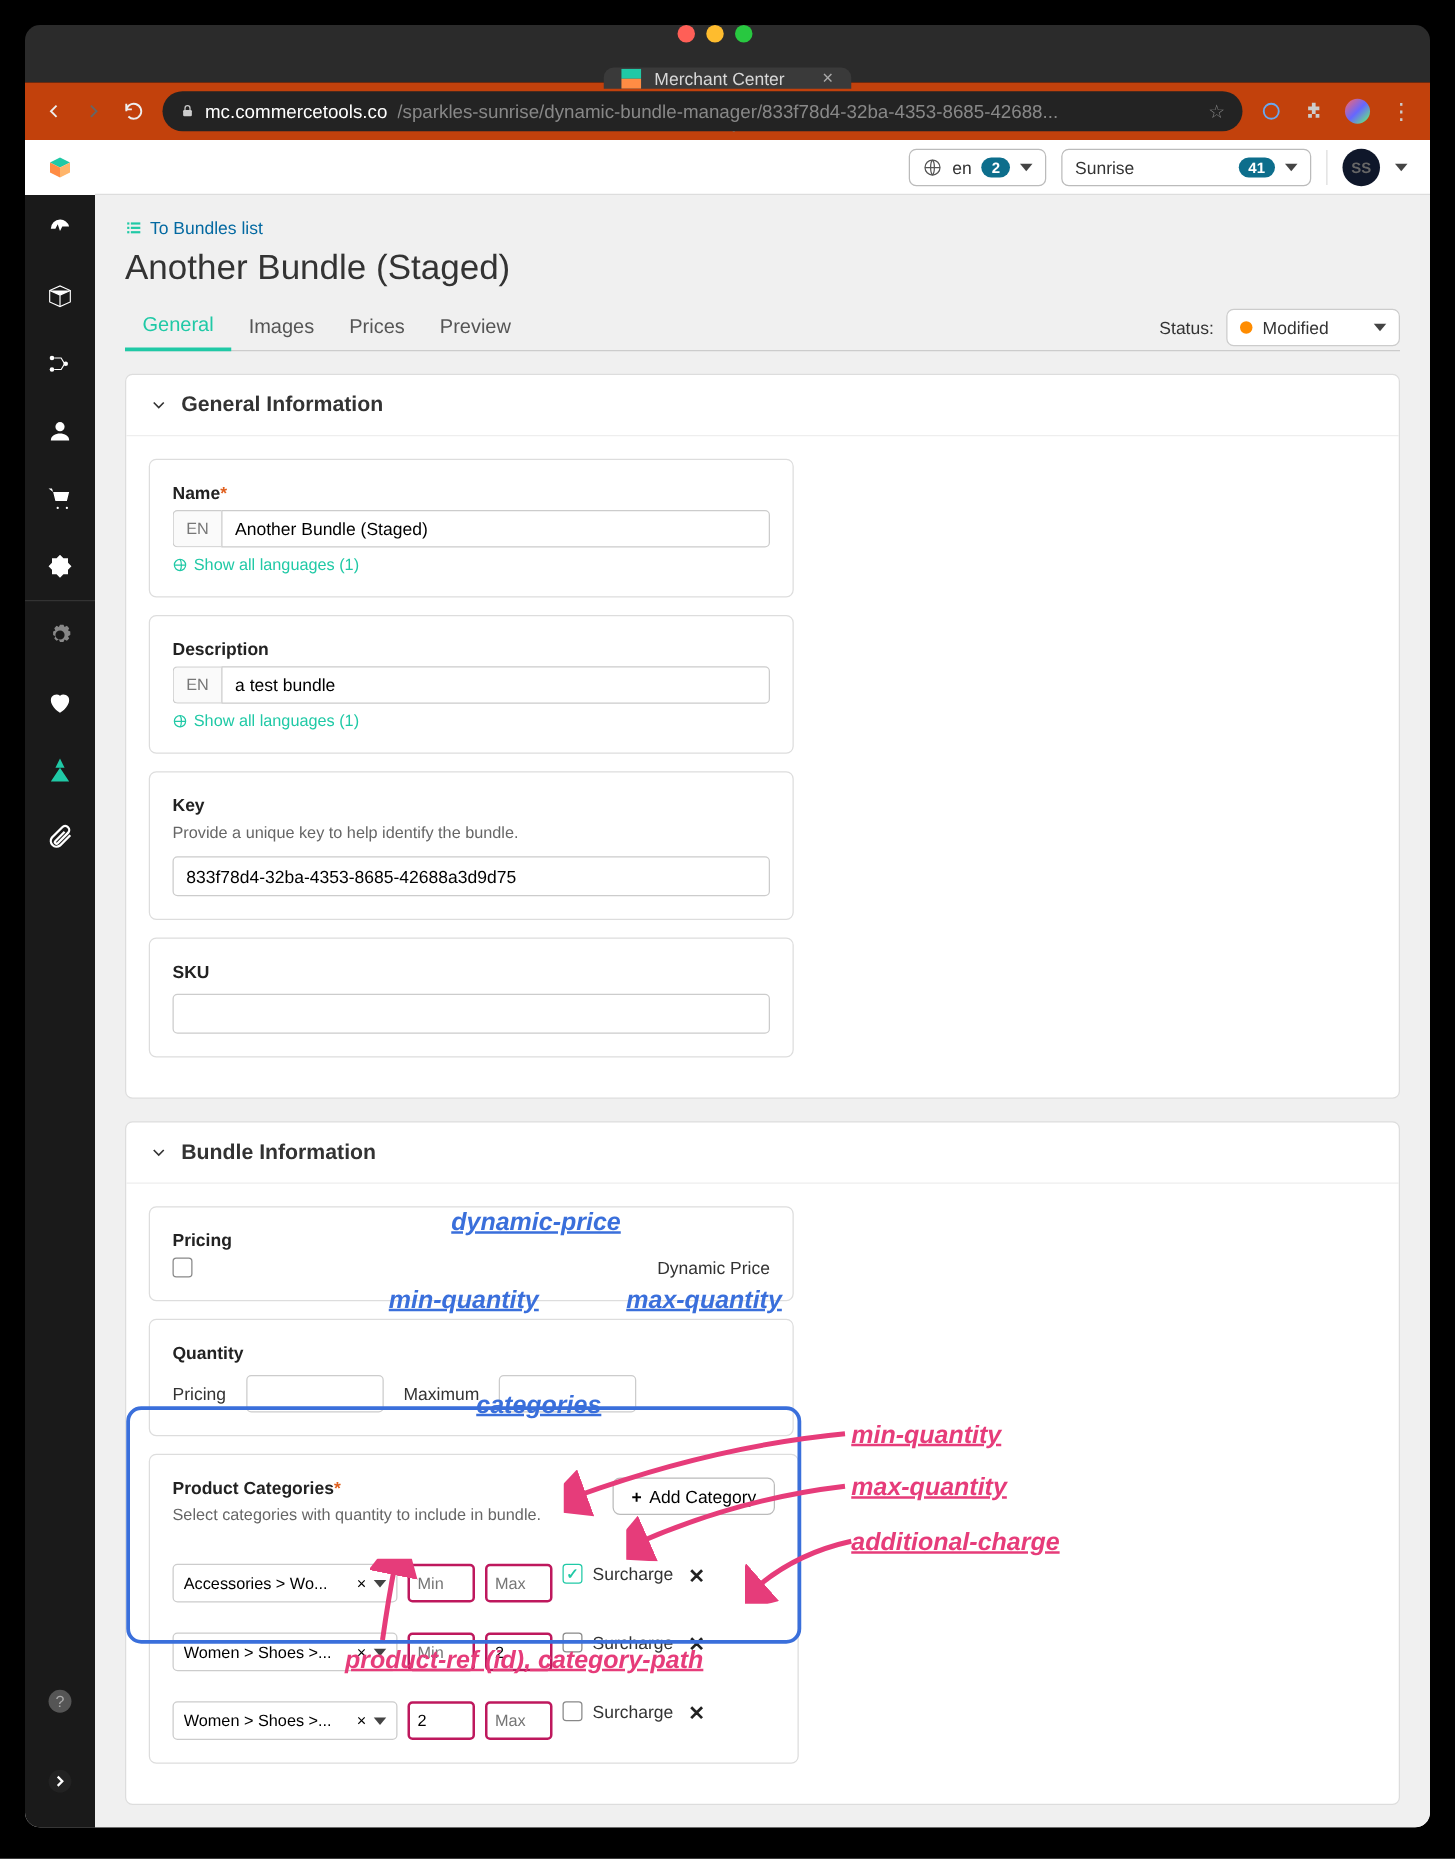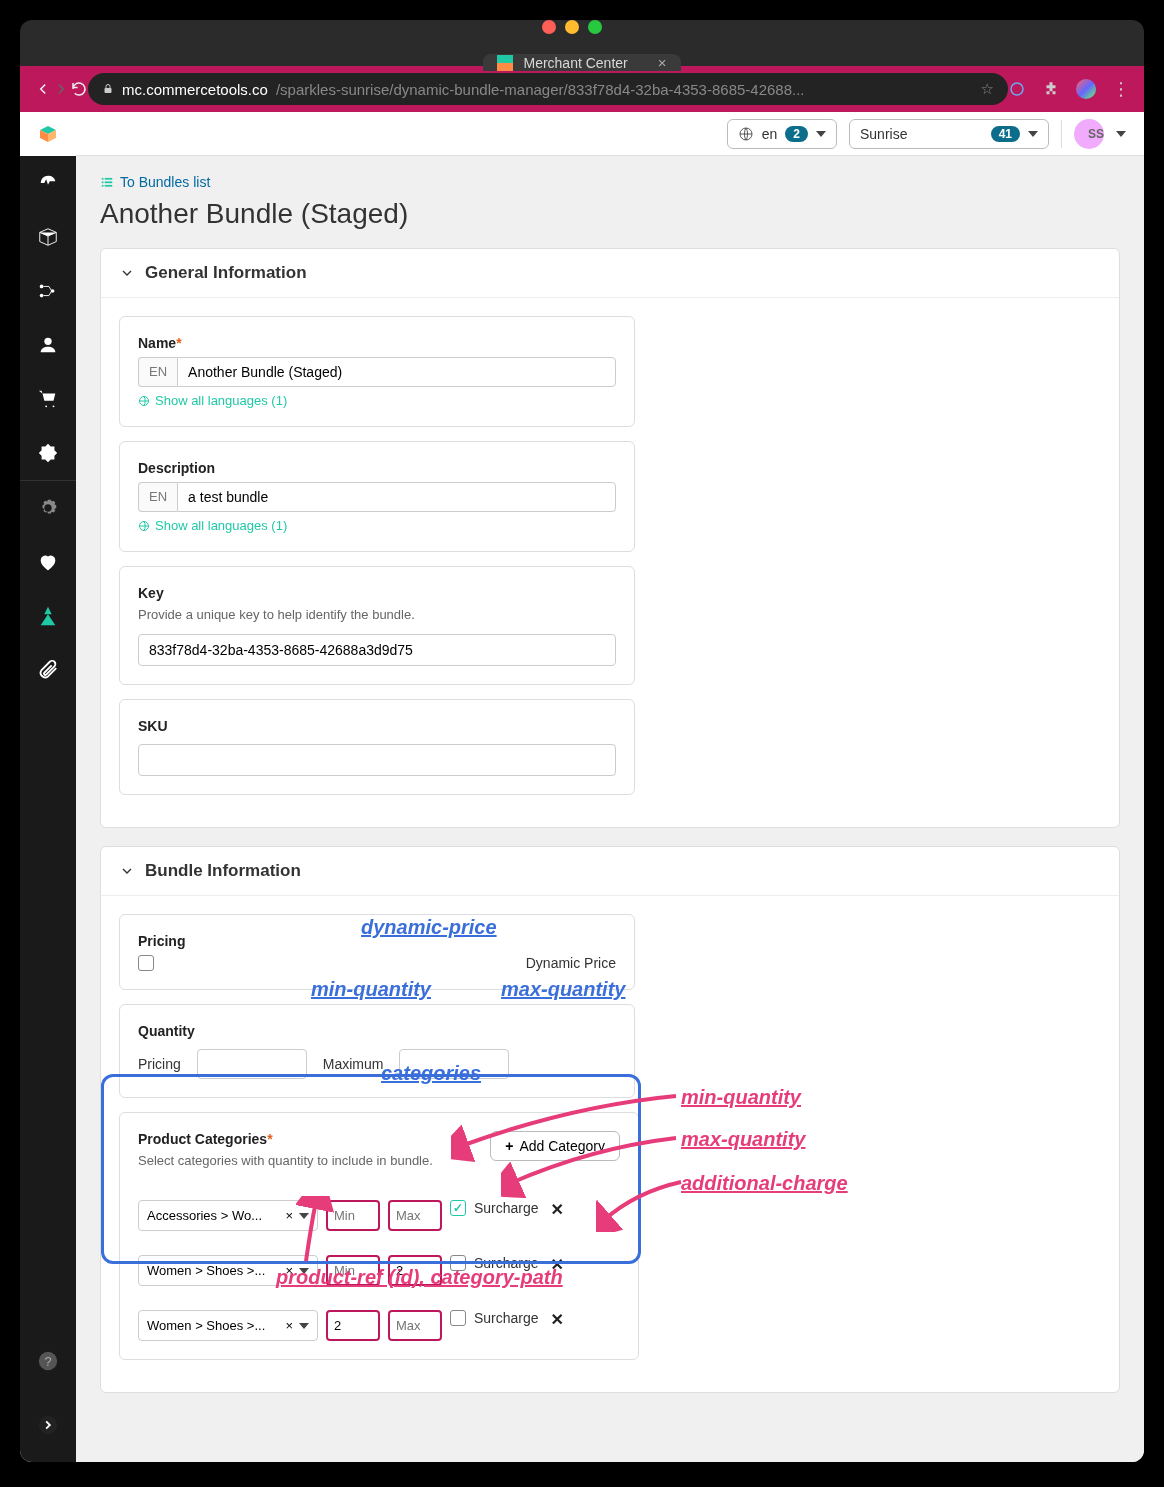--- a/index.html
+++ b/index.html
@@ -11,21 +11,21 @@
 .titlebar { background: #2b2b2b; height: 46px; display: flex; align-items: center; padding: 0 16px; gap: 8px; flex-direction: column; }
 .traffic { display: flex; gap: 9px; margin-right: 20px; }
 .traffic span { width: 14px; height: 14px; border-radius: 50%; }
 .tl-red { background: #ff5f57; } .tl-yel { background: #febc2e; } .tl-grn { background: #28c840; }
 .tab { background: #3a3a3a; color: #d8d8d8; height: 34px; display: flex; align-items: center; padding: 0 14px; border-radius: 8px 8px 0 0; gap: 10px; font-size: 14px; margin-top: 12px; }
 .tab .favicon { width: 16px; height: 16px; }
 .tab-x { color: #aaa; margin-left: 20px; font-size: 15px; }
 .newtab { color: #999; font-size: 22px; margin-left: 10px; margin-top: 8px; }
 
 
-.urlbar { background: #be185d; height: 46px; display: flex; align-items: center; padding: 0 14px; color: #bbb; }
+.urlbar { background: #c2410c; height: 46px; display: flex; align-items: center; padding: 0 14px; gap: 14px; color: #bbb; }
 .urlbar svg { flex-shrink: 0; }
 .url-field { flex: 1; background: #232323; border-radius: 20px; height: 32px; display: flex; align-items: center; padding: 0 14px; color: #ccc; font-size: 15px; gap: 8px; overflow: hidden; }
 .url-domain { color: #fff; }
 .url-path { color: #888; white-space: nowrap; overflow: hidden; text-overflow: ellipsis; }
 .url-right { display: flex; align-items: center; gap: 16px; }
 
 
 .app { display: flex; background: #fff; min-height: 1350px; }
 
 
@@ -35,21 +35,21 @@
 .rail-item.active svg { fill: #20c9a6; }
 .rail-sep { width: 56px; height: 1px; background: #333; }
 .rail-spacer { flex: 1; }
 .rail-bottom { margin-bottom: 10px; }
 
 
 .main { flex: 1; display: flex; flex-direction: column; background: #f0f0f0; position: relative; }
 .topbar { height: 44px; background: #fff; border-bottom: 1px solid #ddd; display: flex; align-items: center; justify-content: flex-end; padding: 0 18px; gap: 12px; }
 .pill { border: 1px solid #bbb; border-radius: 6px; height: 30px; display: flex; align-items: center; padding: 0 10px; gap: 8px; font-size: 14px; color: #333; cursor: pointer; }
 .badge { background: #0d6e8c; color: #fff; border-radius: 10px; padding: 1px 8px; font-size: 12px; font-weight: 600; }
-.avatar { width: 30px; height: 30px; border-radius: 50%; background: #f0abfc; color: #666; display: flex; align-items: center; justify-content: flex-end; font-size: 12px; font-weight: 600; }
+.avatar { width: 30px; height: 30px; border-radius: 50%; background: #0f172a; color: #666; display: flex; align-items: center; justify-content: center; font-size: 12px; font-weight: 600; }
 
 
 .content { padding: 18px 24px; overflow: auto; }
 .crumb { color: #0369a1; font-size: 14px; display: flex; align-items: center; gap: 6px; margin-bottom: 8px; cursor: pointer; }
 h1 { font-size: 28px; font-weight: 400; color: #333; margin-bottom: 14px; }
 
 .tabsrow { display: flex; align-items: center; border-bottom: 1px solid #ccc; }
 .tabsrow .t { padding: 8px 14px; color: #555; font-size: 16px; cursor: pointer; }
 .tabsrow .t.active { color: #20c9a6; border-bottom: 3px solid #20c9a6; margin-bottom: -1px; }
 .tabsrow .spacer { flex: 1; }
@@ -264,20 +264,36 @@
               <rect x="3" y="11" width="3" height="3"></rect>
               <rect x="8" y="11" width="13" height="3"></rect>
               <rect x="3" y="17" width="3" height="3"></rect>
               <rect x="8" y="17" width="13" height="3"></rect>
             </svg>
           <span>To Bundles list</span>
         </div>
 
         <h1>Another Bundle (Staged)</h1>
 
+        <div class="tabsrow">
+          <div class="t active">General</div>
+          <div class="t">Images</div>
+          <div class="t">Prices</div>
+          <div class="t">Preview</div>
+          <div class="spacer"></div>
+          <div class="status-wrap">
+            <span>Status:</span>
+            <div class="status-sel">
+              <span class="dot-orange"></span>
+              <span>Modified</span>
+              <span style="width:20px"></span>
+              <span class="chev"></span>
+            </div>
+          </div>
+        </div>
 
         <div class="panel">
           <div class="panel-head">
             <svg width="16" height="16" viewBox="0 0 24 24">
                 <path d="M6 9l6 6 6-6" stroke="#333" stroke-width="2" fill="none"></path>
               </svg>
             <span>General Information</span>
           </div>
           <div class="panel-body">
 

